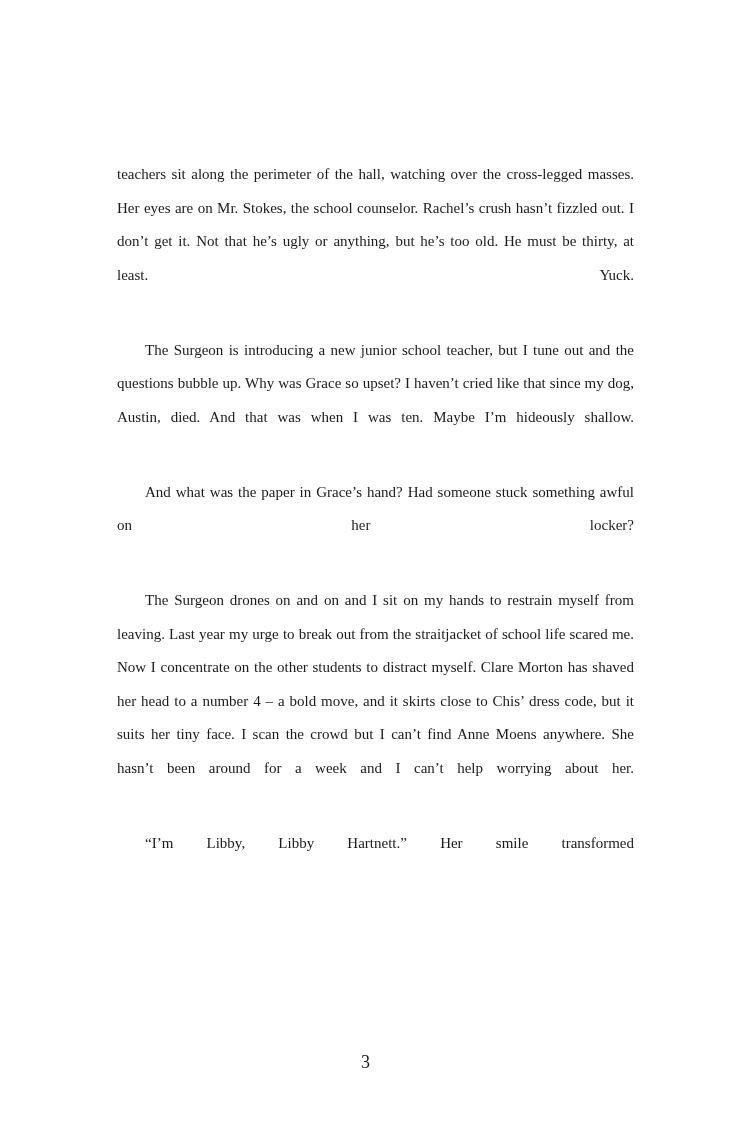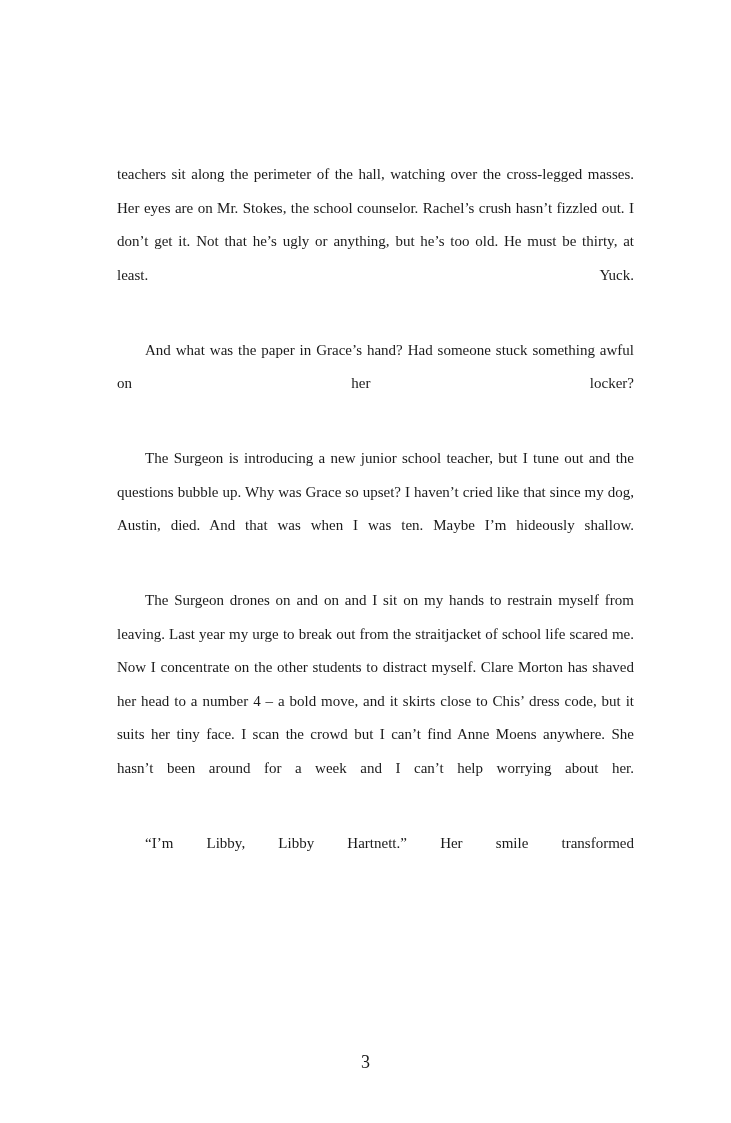--- a/index.html
+++ b/index.html
@@ -60,21 +60,21 @@
     color: #1a1a1a;
   }
 </style>
 </head>
 <body>
 
 <div class="page">
 
   <div class="text-block">
     <p class="para no-indent">teachers sit along the perimeter of the hall, watching over the cross-legged masses. Her eyes are on Mr. Stokes, the school counselor. Rachel’s crush hasn’t fizzled out. I don’t get it. Not that he’s ugly or anything, but he’s too old. He must be thirty, at least. Yuck.</p>
+    <p class="para">The Surgeon is introducing a new junior school teacher, but I tune out and the questions bubble up. Why was Grace so upset? I haven’t cried like that since my dog, Austin, died. And that was when I was ten. Maybe I’m hideously shallow.</p>
     <p class="para">And what was the paper in Grace’s hand? Had someone stuck something awful on her locker?</p>
-    <p class="para">The Surgeon is introducing a new junior school teacher, but I tune out and the questions bubble up. Why was Grace so upset? I haven’t cried like that since my dog, Austin, died. And that was when I was ten. Maybe I’m hideously shallow.</p>
     <p class="para">The Surgeon drones on and on and I sit on my hands to restrain myself from leaving. Last year my urge to break out from the straitjacket of school life scared me. Now I concentrate on the other students to distract myself. Clare Morton has shaved her head to a number 4 – a bold move, and it skirts close to Chis’ dress code, but it suits her tiny face. I scan the crowd but I can’t find Anne Moens anywhere. She hasn’t been around for a week and I can’t help worrying about her.</p>
     <p class="para">“I’m Libby, Libby Hartnett.” Her smile transformed</p>
   </div>
 
   <div class="folio">3</div>
 
 </div>
 
 </body></html>

